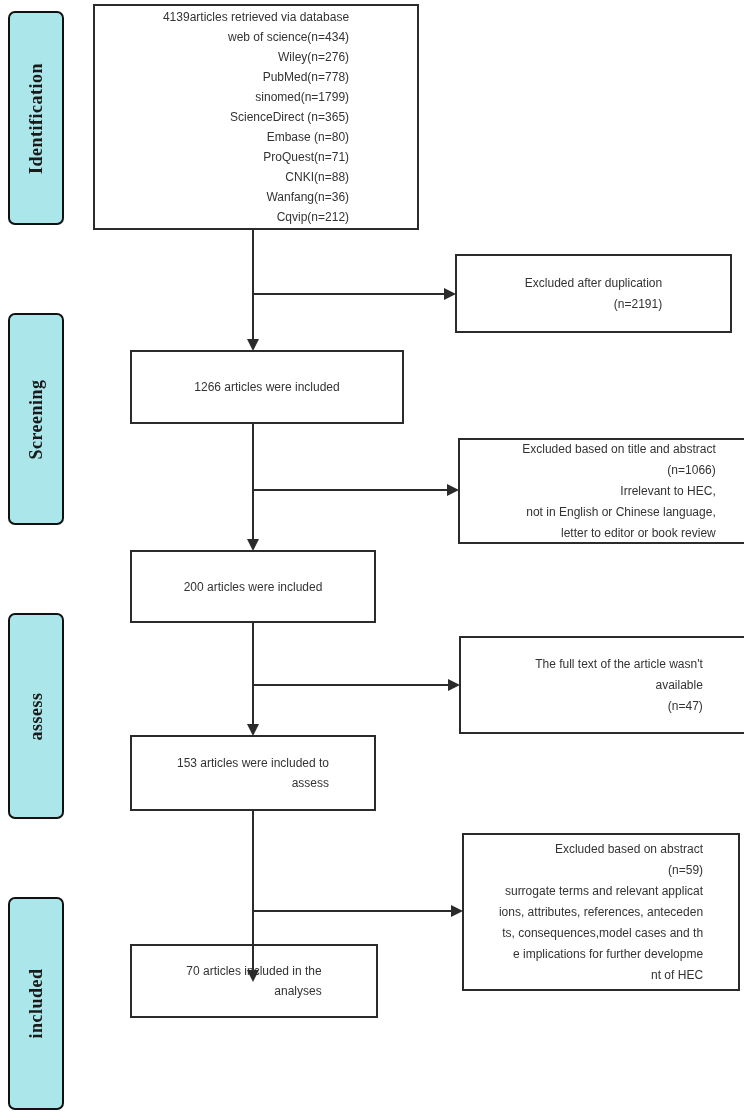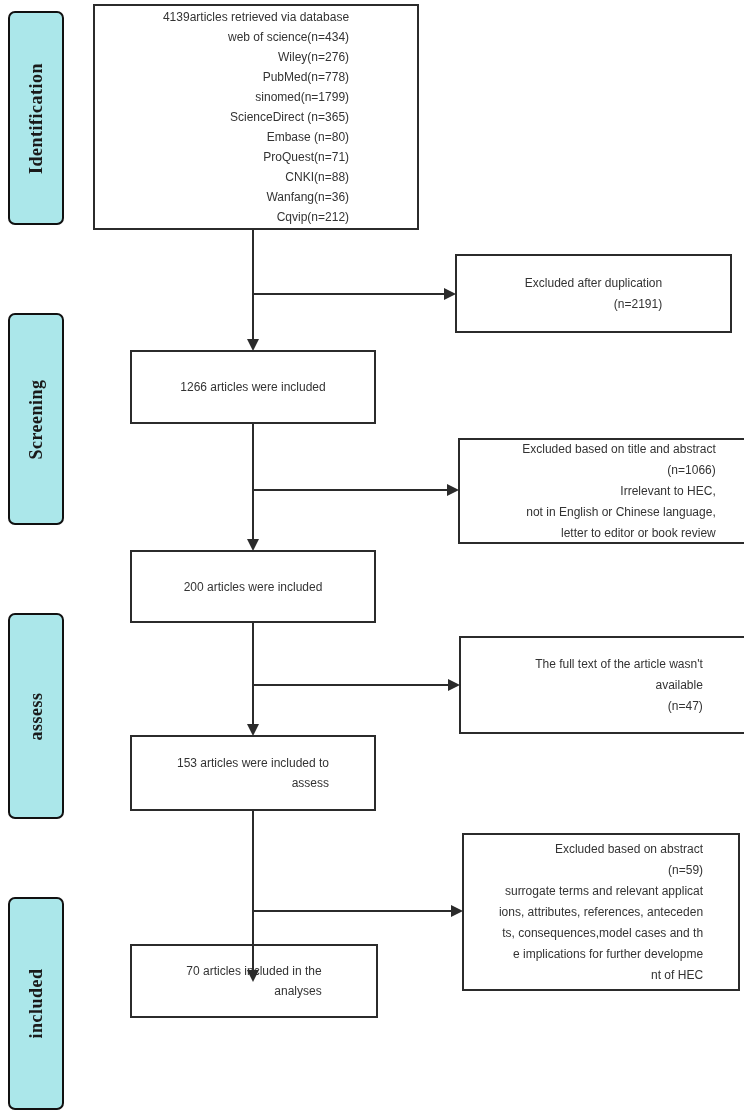--- a/index.html
+++ b/index.html
@@ -115,21 +115,21 @@
 PubMed(n=778)
 sinomed(n=1799)
 ScienceDirect  (n=365)
 Embase  (n=80)
 ProQuest(n=71)
 CNKI(n=88)
 Wanfang(n=36)
 Cqvip(n=212)</div>
   </div>
 
-  <div class="fbox" style="left:130px; top:350px; width:246px; height:74px;">
+  <div class="fbox" style="left:130px; top:350px; width:274px; height:74px;">
     <div class="txt">1266 articles were included</div>
   </div>
 
   <div class="fbox" style="left:130px; top:550px; width:246px; height:73px;">
     <div class="txt">200 articles were included</div>
   </div>
 
   <div class="fbox" style="left:130px; top:735px; width:246px; height:76px;">
     <div class="txt">153 articles were included to
 assess</div>

